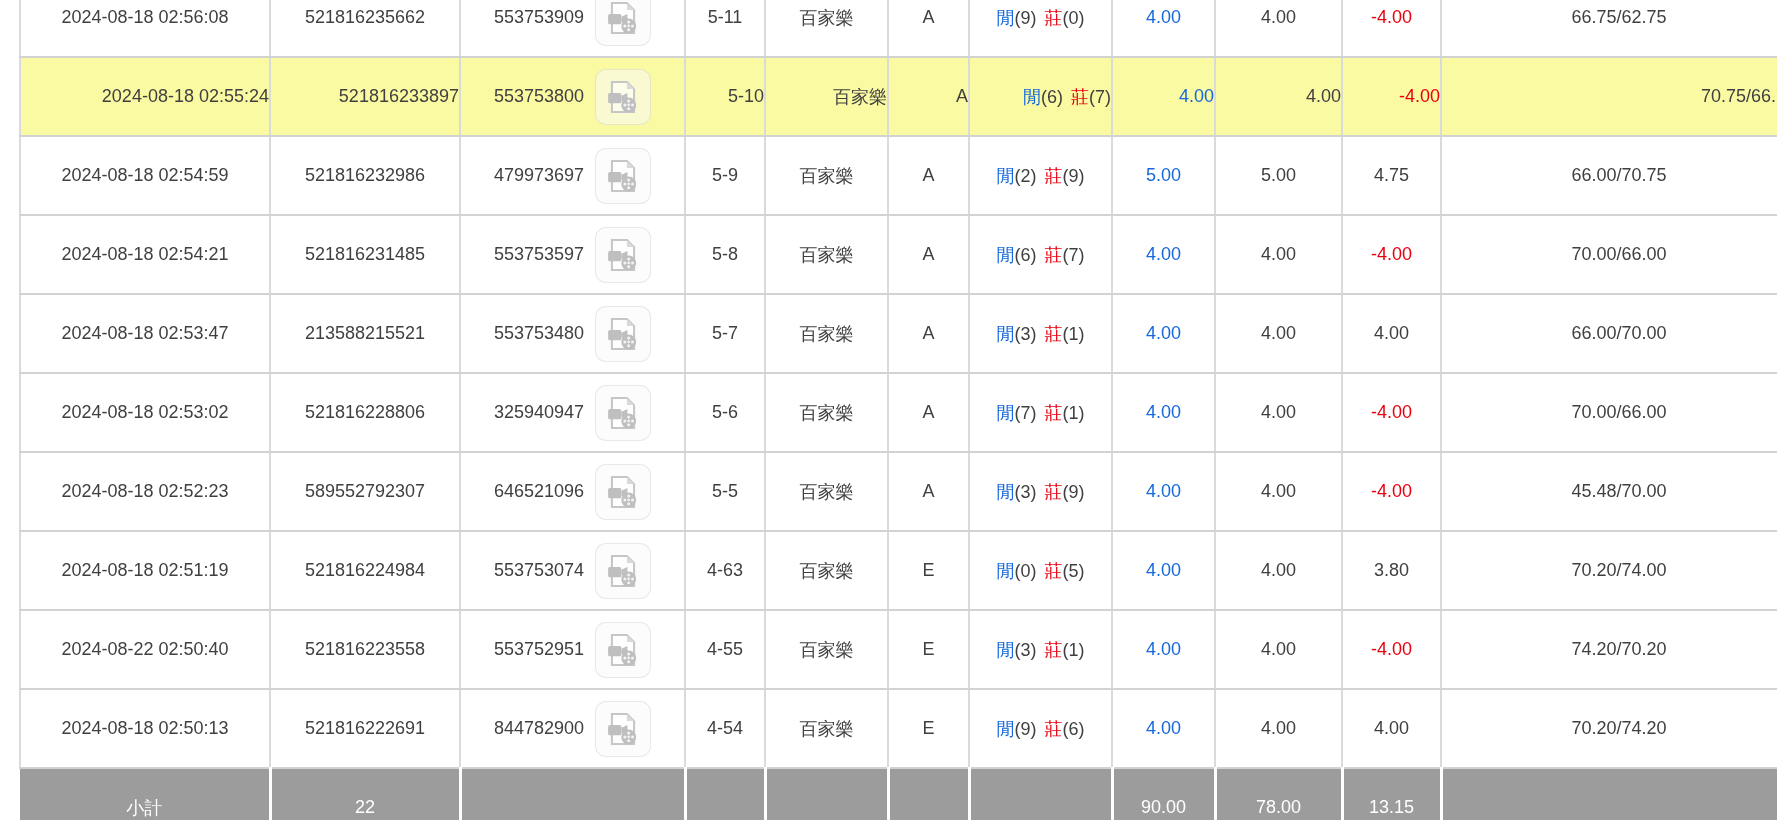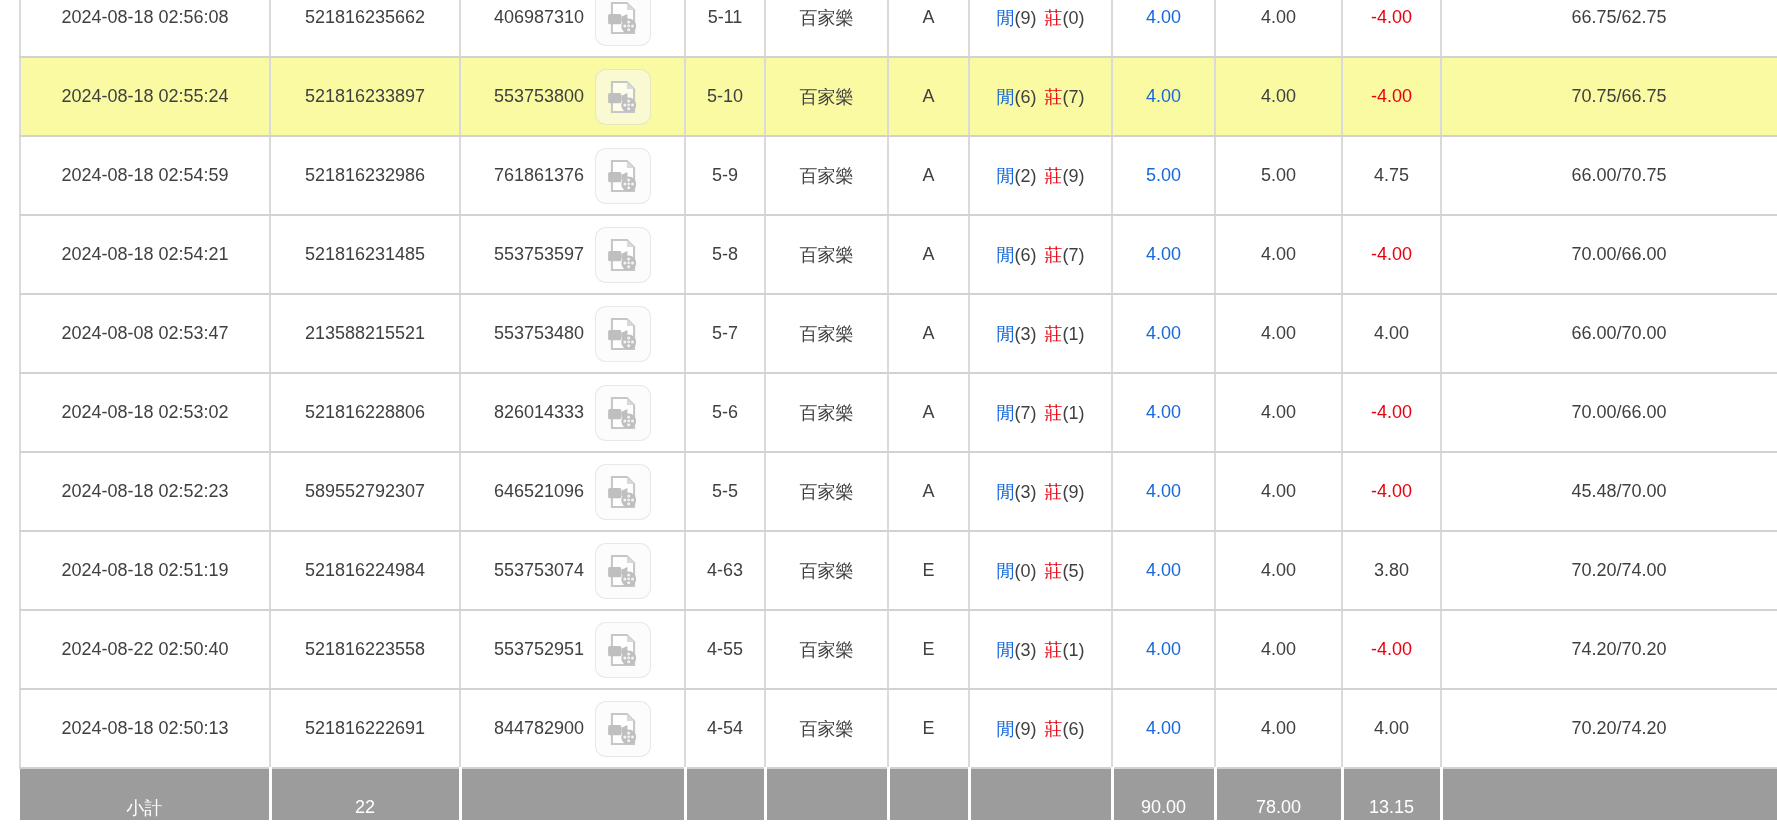--- a/index.html
+++ b/index.html
@@ -4,21 +4,21 @@
 <style>
   html,body{margin:0;padding:0;background:#ffffff;}
   body{width:1777px;height:824px;overflow:hidden;
        font-family:"Liberation Sans","DejaVu Sans",sans-serif;}
   .viewport{width:1777px;height:820px;overflow:hidden;padding-left:19px;}
   table{border-collapse:collapse;table-layout:fixed;width:1777px;margin-top:-21px;}
   td{height:77px;text-align:center;vertical-align:middle;font-size:18px;color:#404040;
      border-right:2px solid #dadada;border-bottom:2px solid #d2d2d2;
      overflow:hidden;white-space:nowrap;padding:0;}
   td:first-child{border-left:2px solid #dadada;}
-  tr.highlight td{background:#fafaa3;}
+  tr.highlight td{background:#fafaa3;text-align:right;}
   .c-blue{color:#1668dc;}
   .neg{color:#e8000f;}
   .r-player{color:#1668dc;}
   .r-banker{color:#e8000f;margin-left:8px;}
   .r-num{color:#404040;}
   .idflex{display:flex;align-items:center;justify-content:center;gap:11px;}
   .video-btn{display:inline-flex;align-items:center;justify-content:center;
      width:54px;height:54px;border-radius:11px;cursor:pointer;
      background:rgba(250,250,250,0.55);border:1px solid rgba(0,0,0,0.08);}
   tr.subtotal td{background:#9c9c9c;color:#ffffff;border-bottom:none;border-top:2px solid #d2d2d2;}
@@ -43,21 +43,21 @@
         <col style="width:127px">
       <col style="width:99px">
         <col style="width:356px">
     </colgroup>
     <tbody>
         <tr>
     <td>2024-08-18 02:56:08</td>
     <td>521816235662</td>
     <td>
       <div class="idflex">
-        <span>406987310</span>
+        <span>553753909</span>
         <span class="video-btn">
           <svg width="38" height="38" viewBox="0 0 24 24">
             <path d="M5 2.5 h9.5 L19 7 v14.5 H5 Z" fill="#ffffff" fill-opacity="0.55" stroke="#c6c6c6" stroke-width="1.3"></path>
             <path d="M14.5 2.5 L19 7 h-4.5 Z" fill="#d9d9d9"></path>
             <rect x="2.6" y="9.4" width="8.4" height="6.6" rx="1.2" fill="#bfbfbf"></rect>
             <path d="M11 11.2 L14.8 9.4 v6.6 L11 14.2 Z" fill="#bfbfbf"></path>
             <circle cx="15.6" cy="17" r="4.7" fill="#bfbfbf"></circle>
             <circle cx="15.6" cy="17" r="0.85" fill="#f4f4f4"></circle>
             <circle cx="15.6" cy="14.6" r="0.95" fill="#f4f4f4"></circle>
             <circle cx="18" cy="17" r="0.95" fill="#f4f4f4"></circle>
@@ -109,21 +109,21 @@
     <td class="c-blue">4.00</td>
     <td>4.00</td>
     <td class="neg">-4.00</td>
     <td>70.75/66.75</td>
   </tr>
         <tr>
     <td>2024-08-18 02:54:59</td>
     <td>521816232986</td>
     <td>
       <div class="idflex">
-        <span>761861376</span>
+        <span>479973697</span>
         <span class="video-btn">
           <svg width="38" height="38" viewBox="0 0 24 24">
             <path d="M5 2.5 h9.5 L19 7 v14.5 H5 Z" fill="#ffffff" fill-opacity="0.55" stroke="#c6c6c6" stroke-width="1.3"></path>
             <path d="M14.5 2.5 L19 7 h-4.5 Z" fill="#d9d9d9"></path>
             <rect x="2.6" y="9.4" width="8.4" height="6.6" rx="1.2" fill="#bfbfbf"></rect>
             <path d="M11 11.2 L14.8 9.4 v6.6 L11 14.2 Z" fill="#bfbfbf"></path>
             <circle cx="15.6" cy="17" r="4.7" fill="#bfbfbf"></circle>
             <circle cx="15.6" cy="17" r="0.85" fill="#f4f4f4"></circle>
             <circle cx="15.6" cy="14.6" r="0.95" fill="#f4f4f4"></circle>
             <circle cx="18" cy="17" r="0.95" fill="#f4f4f4"></circle>
@@ -171,21 +171,21 @@
     <td>A</td>
     <td>
       <span class="r-player">閒</span><span class="r-num">(6)</span><span class="r-banker">莊</span><span class="r-num">(7)</span>
     </td>
     <td class="c-blue">4.00</td>
     <td>4.00</td>
     <td class="neg">-4.00</td>
     <td>70.00/66.00</td>
   </tr>
         <tr>
-    <td>2024-08-08 02:53:47</td>
+    <td>2024-08-18 02:53:47</td>
     <td>213588215521</td>
     <td>
       <div class="idflex">
         <span>553753480</span>
         <span class="video-btn">
           <svg width="38" height="38" viewBox="0 0 24 24">
             <path d="M5 2.5 h9.5 L19 7 v14.5 H5 Z" fill="#ffffff" fill-opacity="0.55" stroke="#c6c6c6" stroke-width="1.3"></path>
             <path d="M14.5 2.5 L19 7 h-4.5 Z" fill="#d9d9d9"></path>
             <rect x="2.6" y="9.4" width="8.4" height="6.6" rx="1.2" fill="#bfbfbf"></rect>
             <path d="M11 11.2 L14.8 9.4 v6.6 L11 14.2 Z" fill="#bfbfbf"></path>
@@ -208,21 +208,21 @@
     <td class="c-blue">4.00</td>
     <td>4.00</td>
     <td>4.00</td>
     <td>66.00/70.00</td>
   </tr>
         <tr>
     <td>2024-08-18 02:53:02</td>
     <td>521816228806</td>
     <td>
       <div class="idflex">
-        <span>826014333</span>
+        <span>325940947</span>
         <span class="video-btn">
           <svg width="38" height="38" viewBox="0 0 24 24">
             <path d="M5 2.5 h9.5 L19 7 v14.5 H5 Z" fill="#ffffff" fill-opacity="0.55" stroke="#c6c6c6" stroke-width="1.3"></path>
             <path d="M14.5 2.5 L19 7 h-4.5 Z" fill="#d9d9d9"></path>
             <rect x="2.6" y="9.4" width="8.4" height="6.6" rx="1.2" fill="#bfbfbf"></rect>
             <path d="M11 11.2 L14.8 9.4 v6.6 L11 14.2 Z" fill="#bfbfbf"></path>
             <circle cx="15.6" cy="17" r="4.7" fill="#bfbfbf"></circle>
             <circle cx="15.6" cy="17" r="0.85" fill="#f4f4f4"></circle>
             <circle cx="15.6" cy="14.6" r="0.95" fill="#f4f4f4"></circle>
             <circle cx="18" cy="17" r="0.95" fill="#f4f4f4"></circle>

